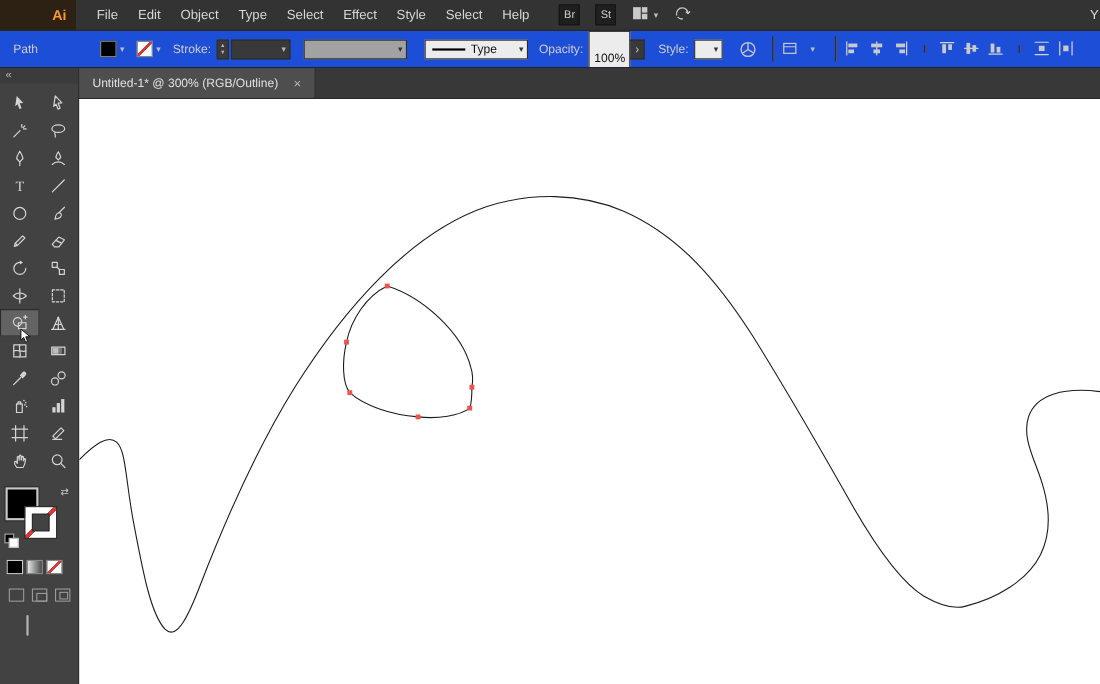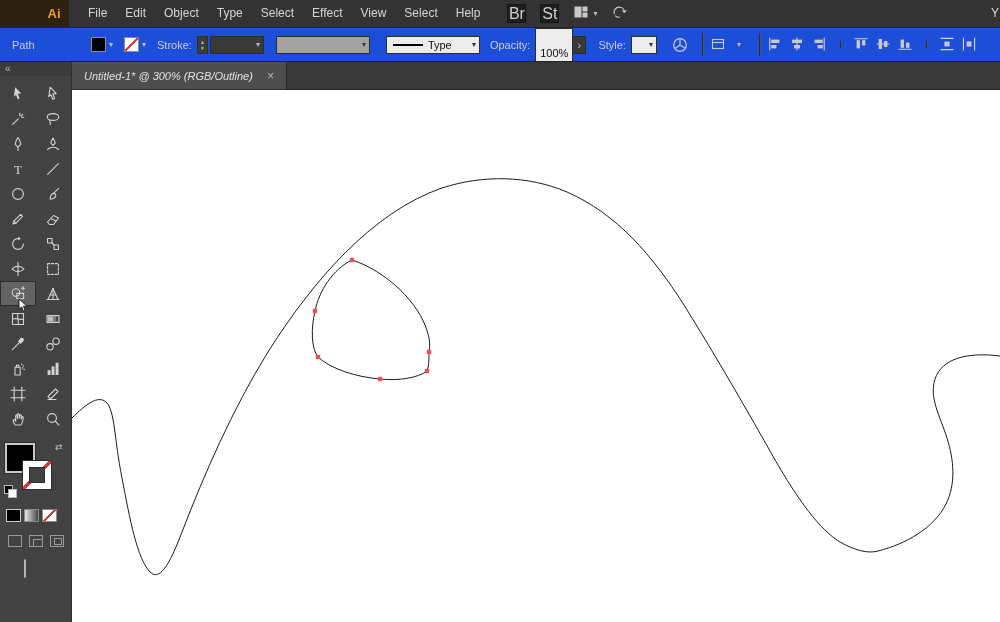--- a/index.html
+++ b/index.html
@@ -8,21 +8,21 @@
 
   
   .menubar { height:28px; background:#333333; border-bottom:1px solid #262626;
              display:flex; align-items:center; color:#d6d6d6; font-size:12px; position:relative; box-sizing:border-box; }
   .ai-logo { width:30px; height:27px; background:#2c2113; color:#f79a28; font-weight:700; font-size:13px;
              display:flex; align-items:center; justify-content:center; margin-right:10px;padding-left:39px; }
   .menus { display:flex; height:100%; }
   .menu-item { padding:0 9px; line-height:27px; cursor:default; }
   .mb-right { display:flex; align-items:center; gap:14px; margin-left:18px; }
   .mini-btn { width:19px; height:19px; background:#1f1f1f; border:1px solid #151515; color:#cfcfcf;
-              font-size:16px; display:flex; align-items:center; justify-content:center; padding:0; font-family:inherit; }
+              font-size:10px; display:flex; align-items:center; justify-content:center; padding:0; font-family:inherit; }
   .ws { display:flex; align-items:center; gap:4px; }
   .dd { font-size:8px; color:#bdbdbd; }
   .edge-partial { position:absolute; right:1px; top:6px; color:#dddddd; font-size:12px; }
 
   
   .controlbar { height:34px; background:#1d4ed8; border-bottom:1px solid #222222; box-sizing:border-box;
                 display:flex; align-items:center; font-size:11px; color:#cccccc; padding:0 6px 0 12px;
                 white-space:nowrap; overflow:hidden; }
   .cb-label { margin-right:5px; }
   .path-label { width:74px; }
@@ -79,40 +79,40 @@
   .mode.behind::after { content:""; position:absolute; left:3px; top:3px; width:8px; height:6px; border:1px solid #9a9a9a; }
   .mode.inside::after { content:""; position:absolute; left:3px; top:2px; width:6px; height:5px; border:1px solid #9a9a9a; }
   .screen-row { padding:13px 0 0 24px; }
   .screenmode { width:18px; height:13px; border:1px solid #b5b5b5; border-radius:2px; }
   .panel-cursor { position:absolute; left:18px; top:236px; pointer-events:none; }
 
   
   .tabbar { position:absolute; left:72px; top:62px; right:0; height:28px; background:#383838;
             border-bottom:1px solid #282828; display:flex; box-sizing:border-box; }
   .tab { height:27px; background:#4e4e4e; color:#e0e0e0; font-size:11px; display:flex; align-items:center;
-         padding:0 12px; gap:14px; border-right:1px solid #2a2a2a;font-style:italic; }
+         padding:0 12px; gap:14px; border-right:1px solid #2a2a2a; }
   .tab-close { color:#b9b9b9; font-size:12px; }
   .canvas { position:absolute; left:72px; top:90px; right:0; bottom:0; background:#ffffff; overflow:hidden; }
   .canvas svg { display:block; }
 </style>
 </head>
 <body>
 
 <div class="app">
 
   <div class="menubar">
     <div class="ai-logo">Ai</div>
     <nav class="menus">
         <div class="menu-item">File</div>
         <div class="menu-item">Edit</div>
         <div class="menu-item">Object</div>
         <div class="menu-item">Type</div>
         <div class="menu-item">Select</div>
         <div class="menu-item">Effect</div>
-        <div class="menu-item">View</div>
+        <div class="menu-item">Style</div>
         <div class="menu-item">Select</div>
         <div class="menu-item">Help</div>
       </nav>
     <div class="mb-right">
       <button class="mini-btn">Br</button>
       <button class="mini-btn">St</button>
       <span class="ws">
         <span><svg width="16" height="16" viewBox="0 0 16 16">
               <g fill="#c9c9c9" stroke="none">
                 <rect x="1.5" y="2.5" width="7" height="11"></rect>

